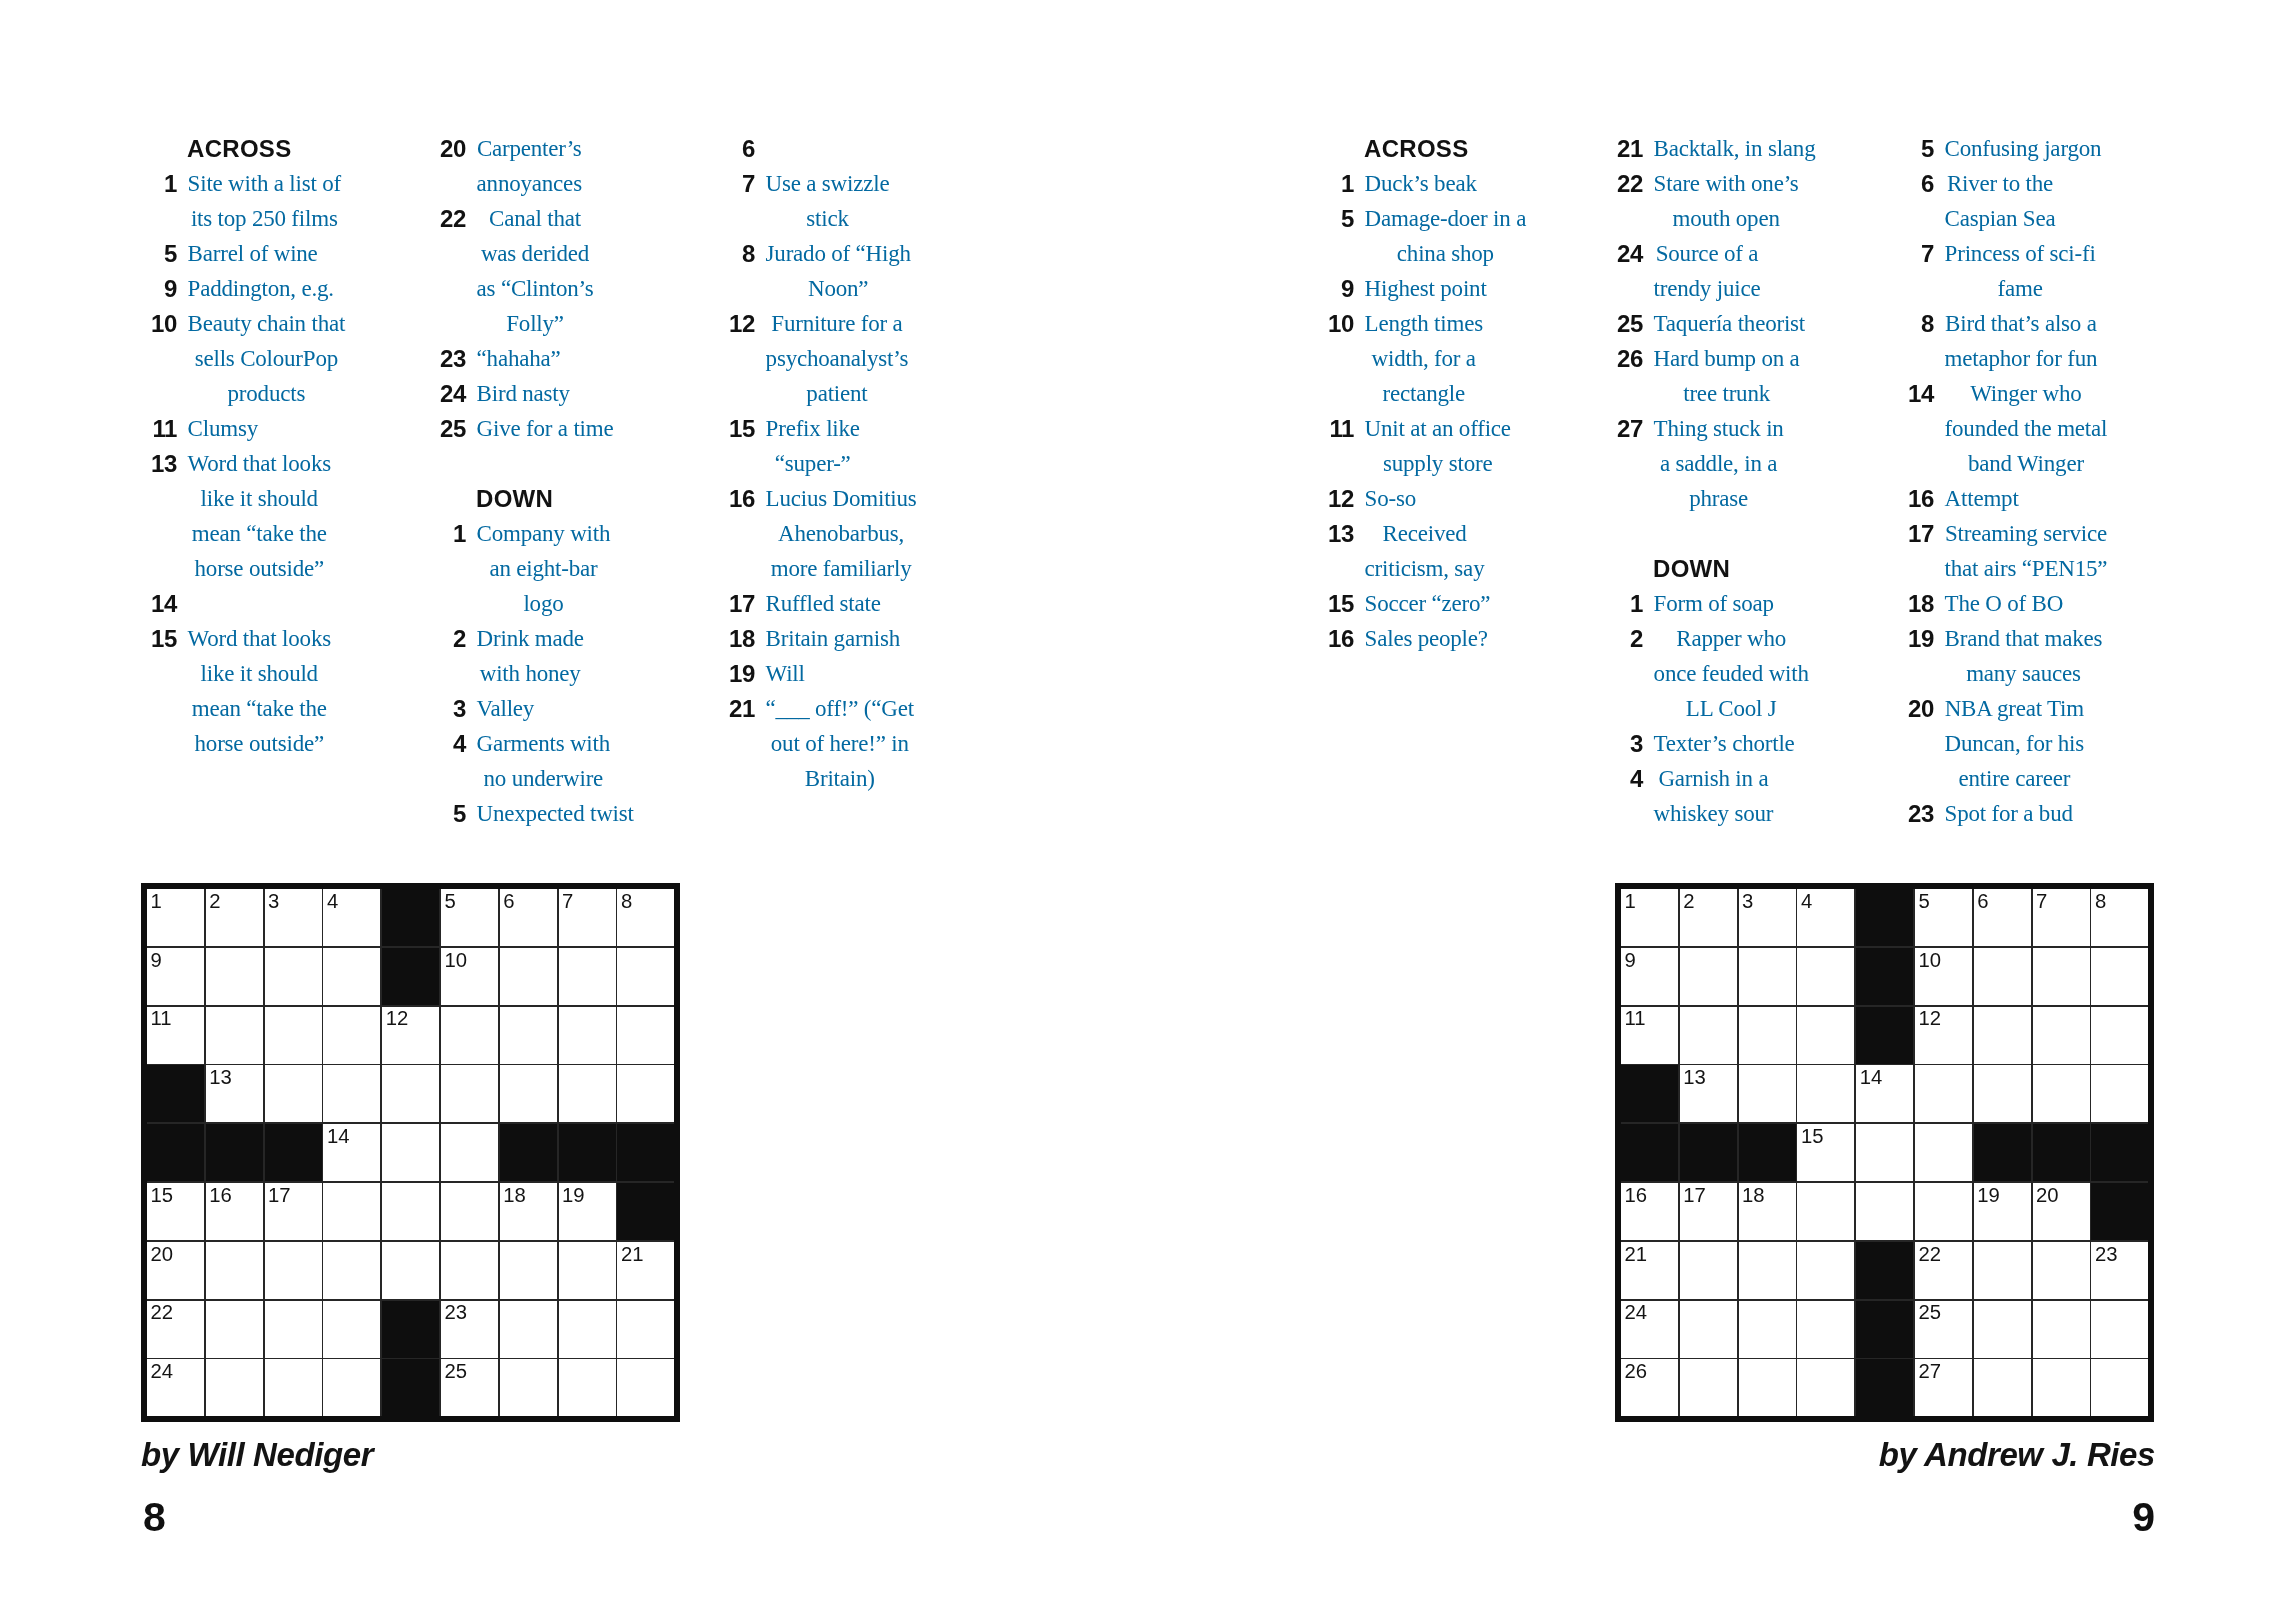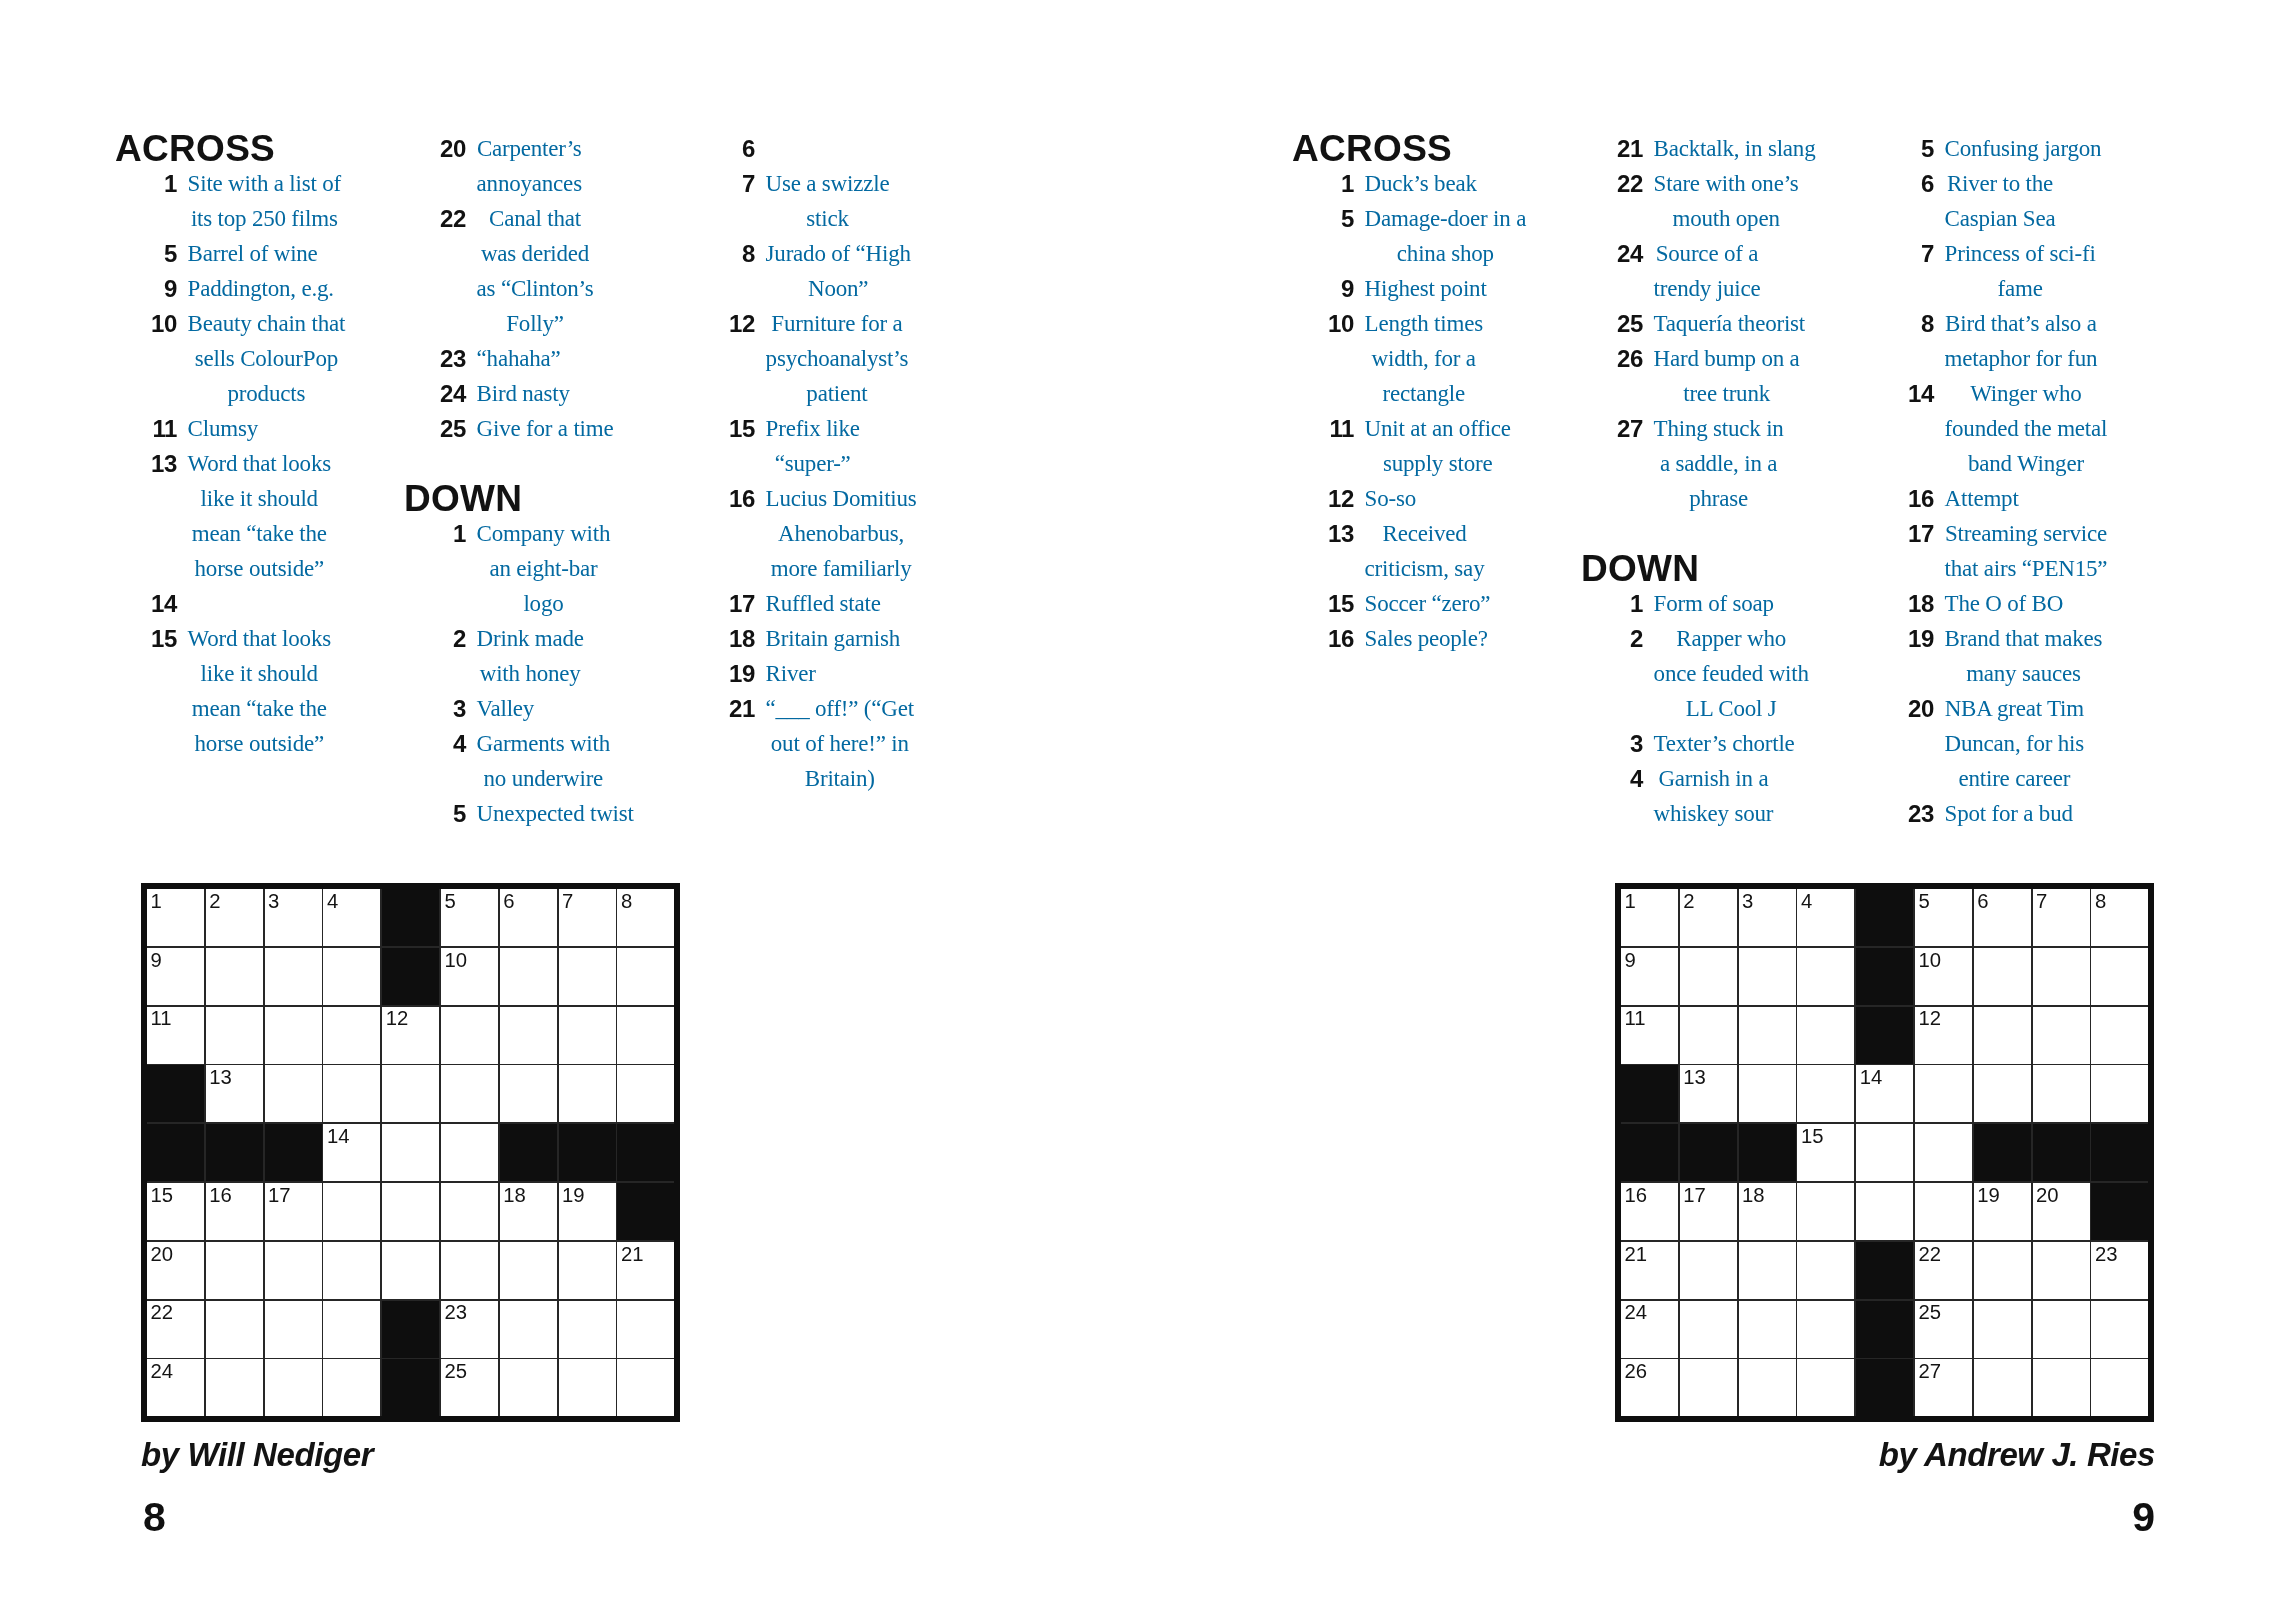--- a/index.html
+++ b/index.html
@@ -14,22 +14,22 @@
   .page-left .col-2{left:693px;}
   .page-right .col-0{left:144px;}
   .page-right .col-1{left:433px;}
   .page-right .col-2{left:724px;}
 
   .clue{display:flex;align-items:flex-start;}
   .cnum{flex:0 0 62px;margin-right:10.6px;text-align:right;
         font-family:"Liberation Sans",sans-serif;font-weight:700;font-size:24px;
         line-height:35px;color:#121212;letter-spacing:-0.4px;}
   .ctext{font-size:23px;line-height:35px;white-space:pre-line;letter-spacing:-0.2px;color:#0369a1;text-align:center;}
-  .clue-header{font-family:"Liberation Sans",sans-serif;font-weight:700;
-        font-size:37px;line-height:35px;color:#121212;letter-spacing:0.3px;}
+  .clue-header{margin-left:72px;font-family:"Liberation Sans",sans-serif;font-weight:700;
+        font-size:24px;line-height:35px;color:#121212;letter-spacing:0.3px;}
   .clue-spacer{height:35px;}
 
   .grid{position:absolute;top:883px;display:grid;
         grid-template-columns:repeat(9,57px);grid-auto-rows:57px;gap:1.8px;
         border:6.2px solid #0e0e0e;background:#262626;}
   .page-left .grid{left:141px;}
   .page-right .grid{left:467px;}
   .cell{background:#ffffff;position:relative;}
   .cell.black{background:#0e0e0e;}
   .gnum{position:absolute;top:0.9px;left:3.5px;font-family:"Liberation Sans",sans-serif;
@@ -178,21 +178,21 @@
         <div class="clue">
           <span class="cnum">17</span>
           <span class="ctext">Ruffled state</span>
         </div>
         <div class="clue">
           <span class="cnum">18</span>
           <span class="ctext">Britain garnish</span>
         </div>
         <div class="clue">
           <span class="cnum">19</span>
-          <span class="ctext">River</span>
+          <span class="ctext">Will</span>
         </div>
         <div class="clue">
           <span class="cnum">21</span>
           <span class="ctext">“___ off!” (“Get
 out of here!” in
 Britain)</span>
         </div>
       </div>
     <div class="grid">
         <div class="cell">

